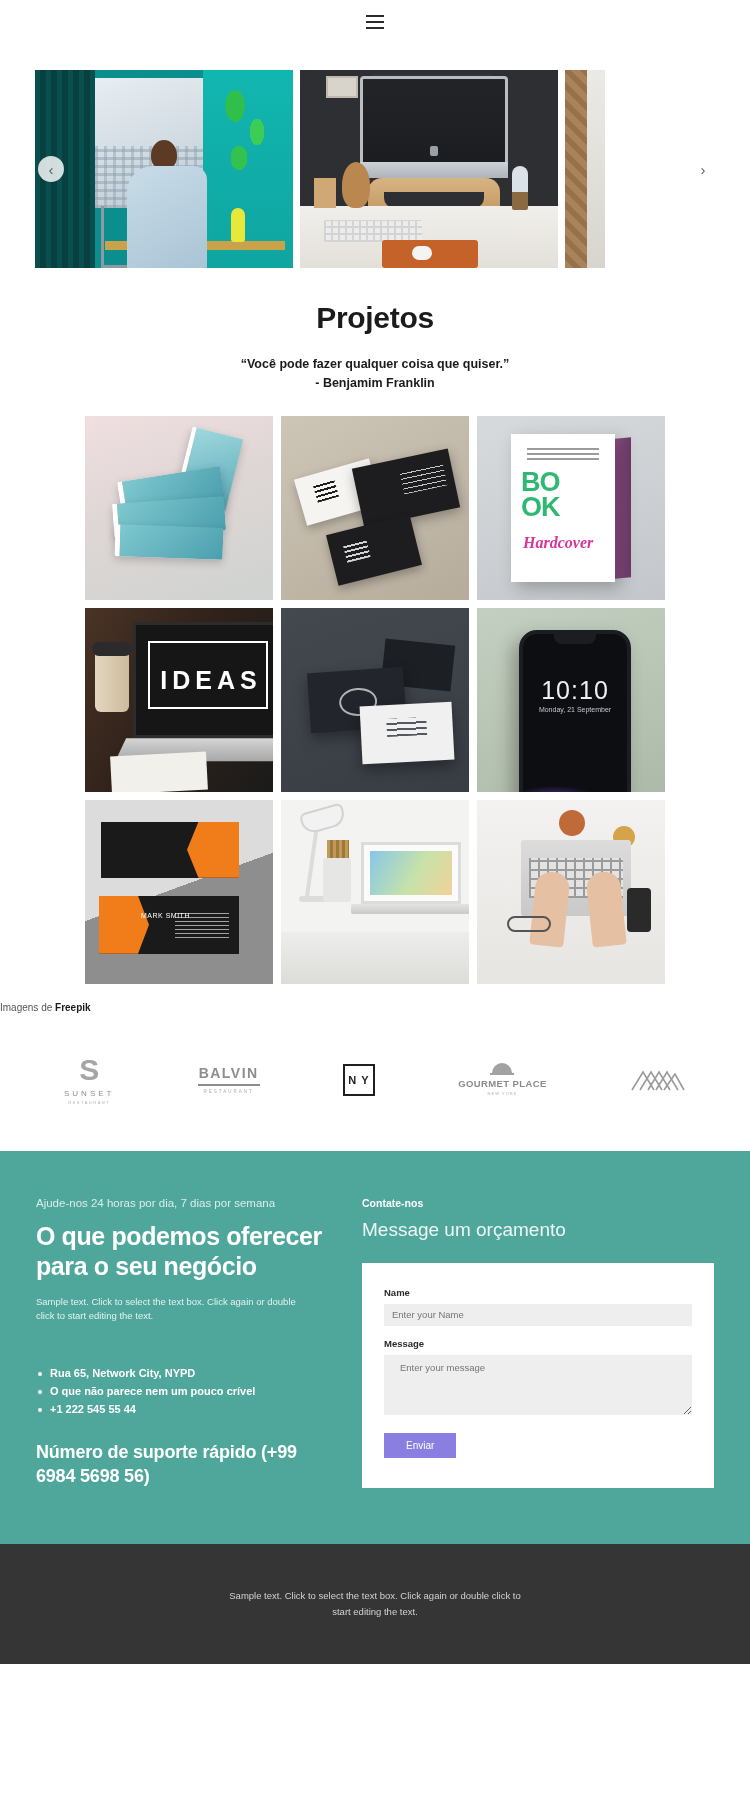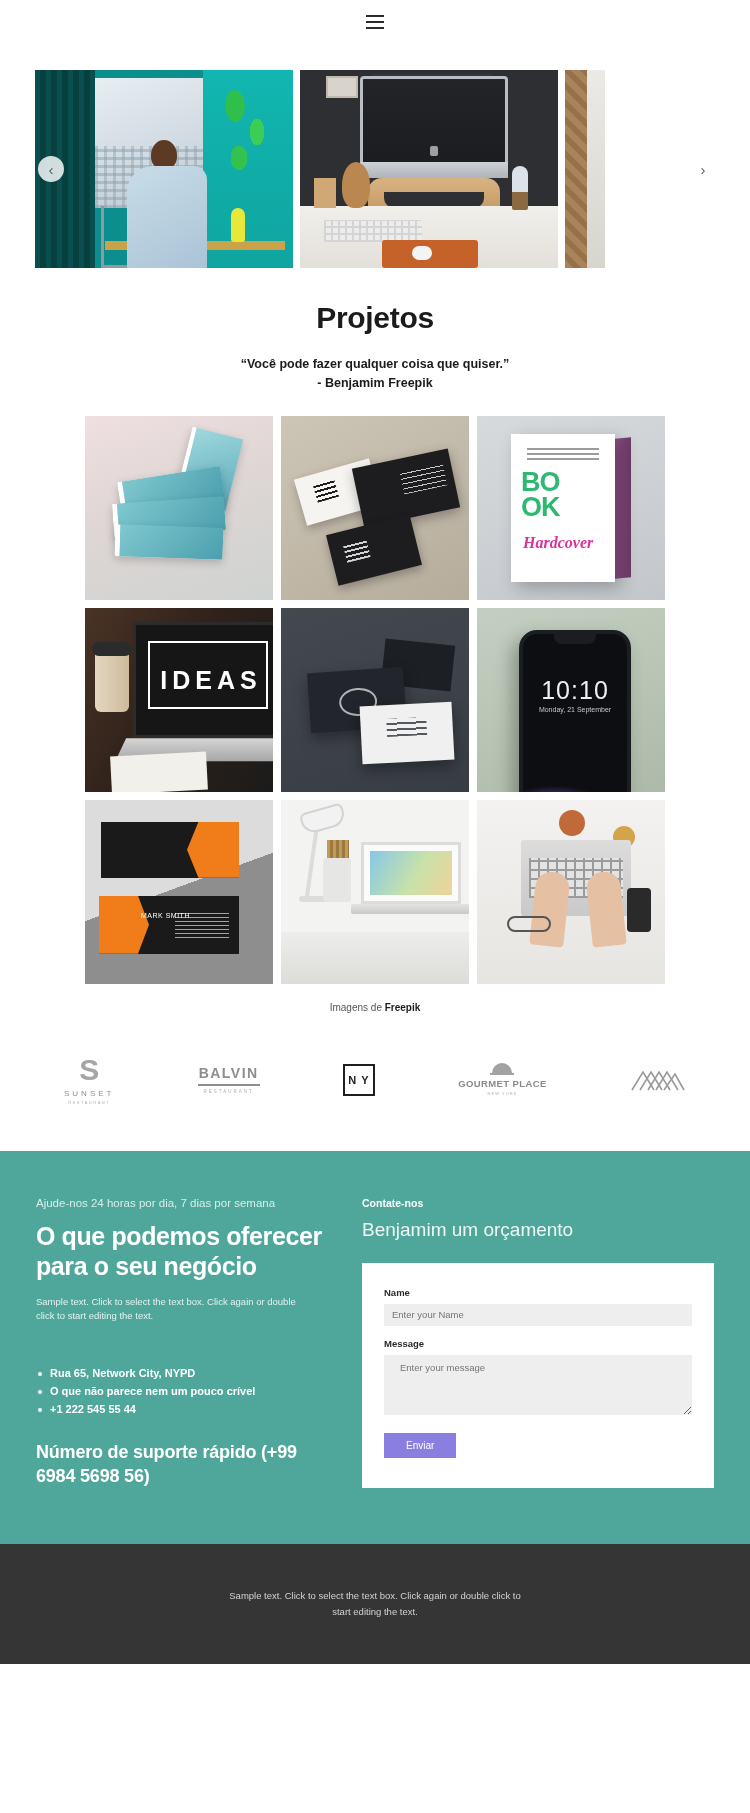--- a/index.html
+++ b/index.html
@@ -486,21 +486,21 @@
     position:absolute; left:82px; top:10px; width:26px; height:26px;
     background:#c06a3a; border-radius:50%;
   }
   .t-hands .coin {
     position:absolute; right:30px; top:26px; width:22px; height:22px;
     background:#d5a44a; border-radius:50%;
   }
 
   .credit {
     margin-top: 18px;
-    text-align: center;
+    text-align: left;
     font-size: 10px;
     color: #555;
     font-family: "Liberation Sans", sans-serif;
   }
   .credit b { color: #1b1b1b; }
 
   
   .logos {
     display: flex;
     justify-content: space-between;
@@ -670,21 +670,21 @@
   </div>
 
   <div class="carousel-arrow prev">‹</div>
   <div class="carousel-arrow next">›</div>
 </div>
 
 <div class="projects">
   <div class="projects-title">Projetos</div>
   <div class="projects-quote">
     <div>“Você pode fazer qualquer coisa que quiser.”</div>
-    <div>- Benjamim Freepik</div>
+    <div>- Benjamim Franklin</div>
   </div>
 
   <div class="gallery">
 
     <div class="tile t-bookcovers">
       <div class="bstand"></div>
       <div class="bk b1"></div>
       <div class="bk b2"></div>
       <div class="bk b3"></div>
     </div>
@@ -811,21 +811,21 @@
     <ul class="contact-list">
       <li>Rua 65, Network City, NYPD</li>
       <li>O que não parece nem um pouco crível</li>
       <li>+1 222 545 55 44</li>
     </ul>
     <div class="support-h">Número de suporte rápido (+99 6984 5698 56)</div>
   </div>
 
   <div class="contact-right">
     <div class="contact-label">Contate-nos</div>
-    <div class="contact-h2">Benjamim um orçamento</div>
+    <div class="contact-h2">Message um orçamento</div>
 
     <div class="form-card">
       <div class="field-label">Name</div>
       <input class="field-input" type="text" placeholder="Enter your Name" style="">
 
       <div class="field-label">Message</div>
       <textarea class="field-textarea" placeholder="Enter your message" style=""></textarea>
 
       <button class="submit-btn">Enviar</button>
     </div>

